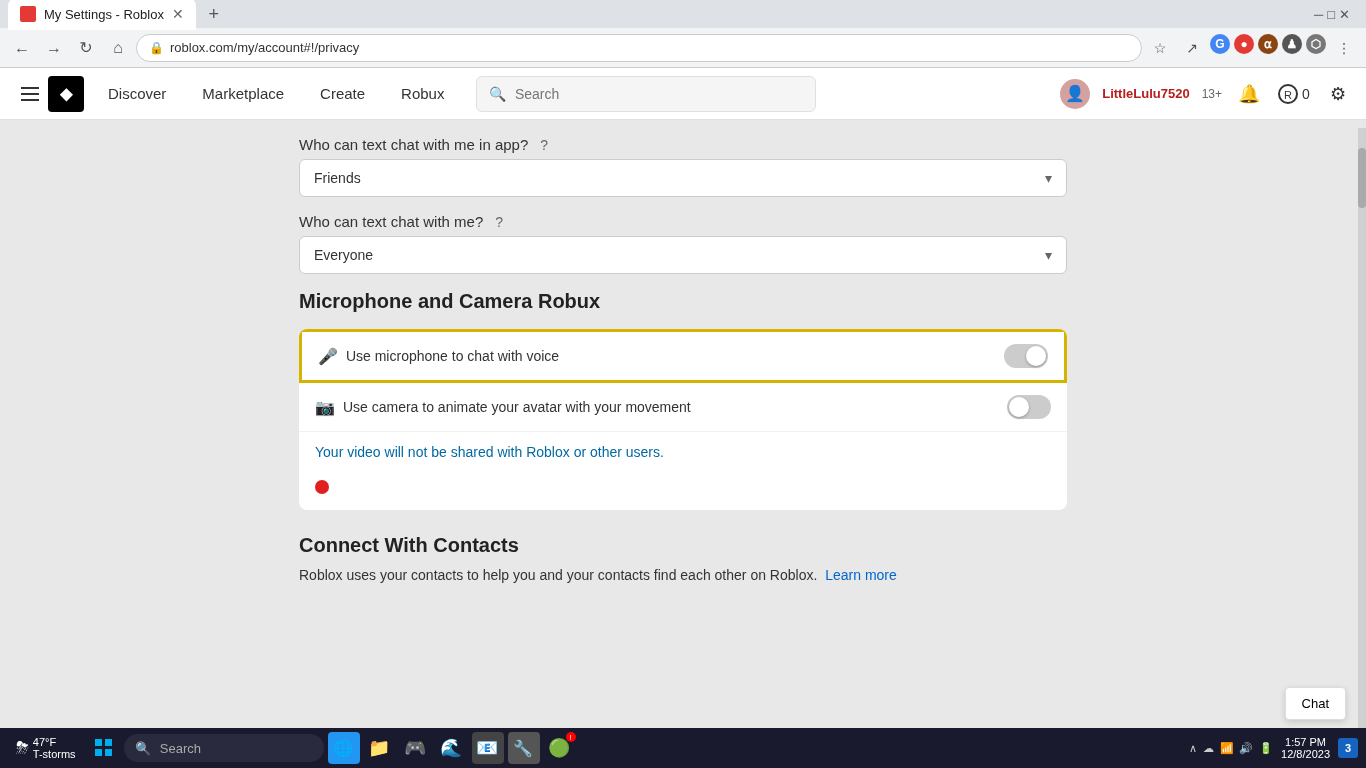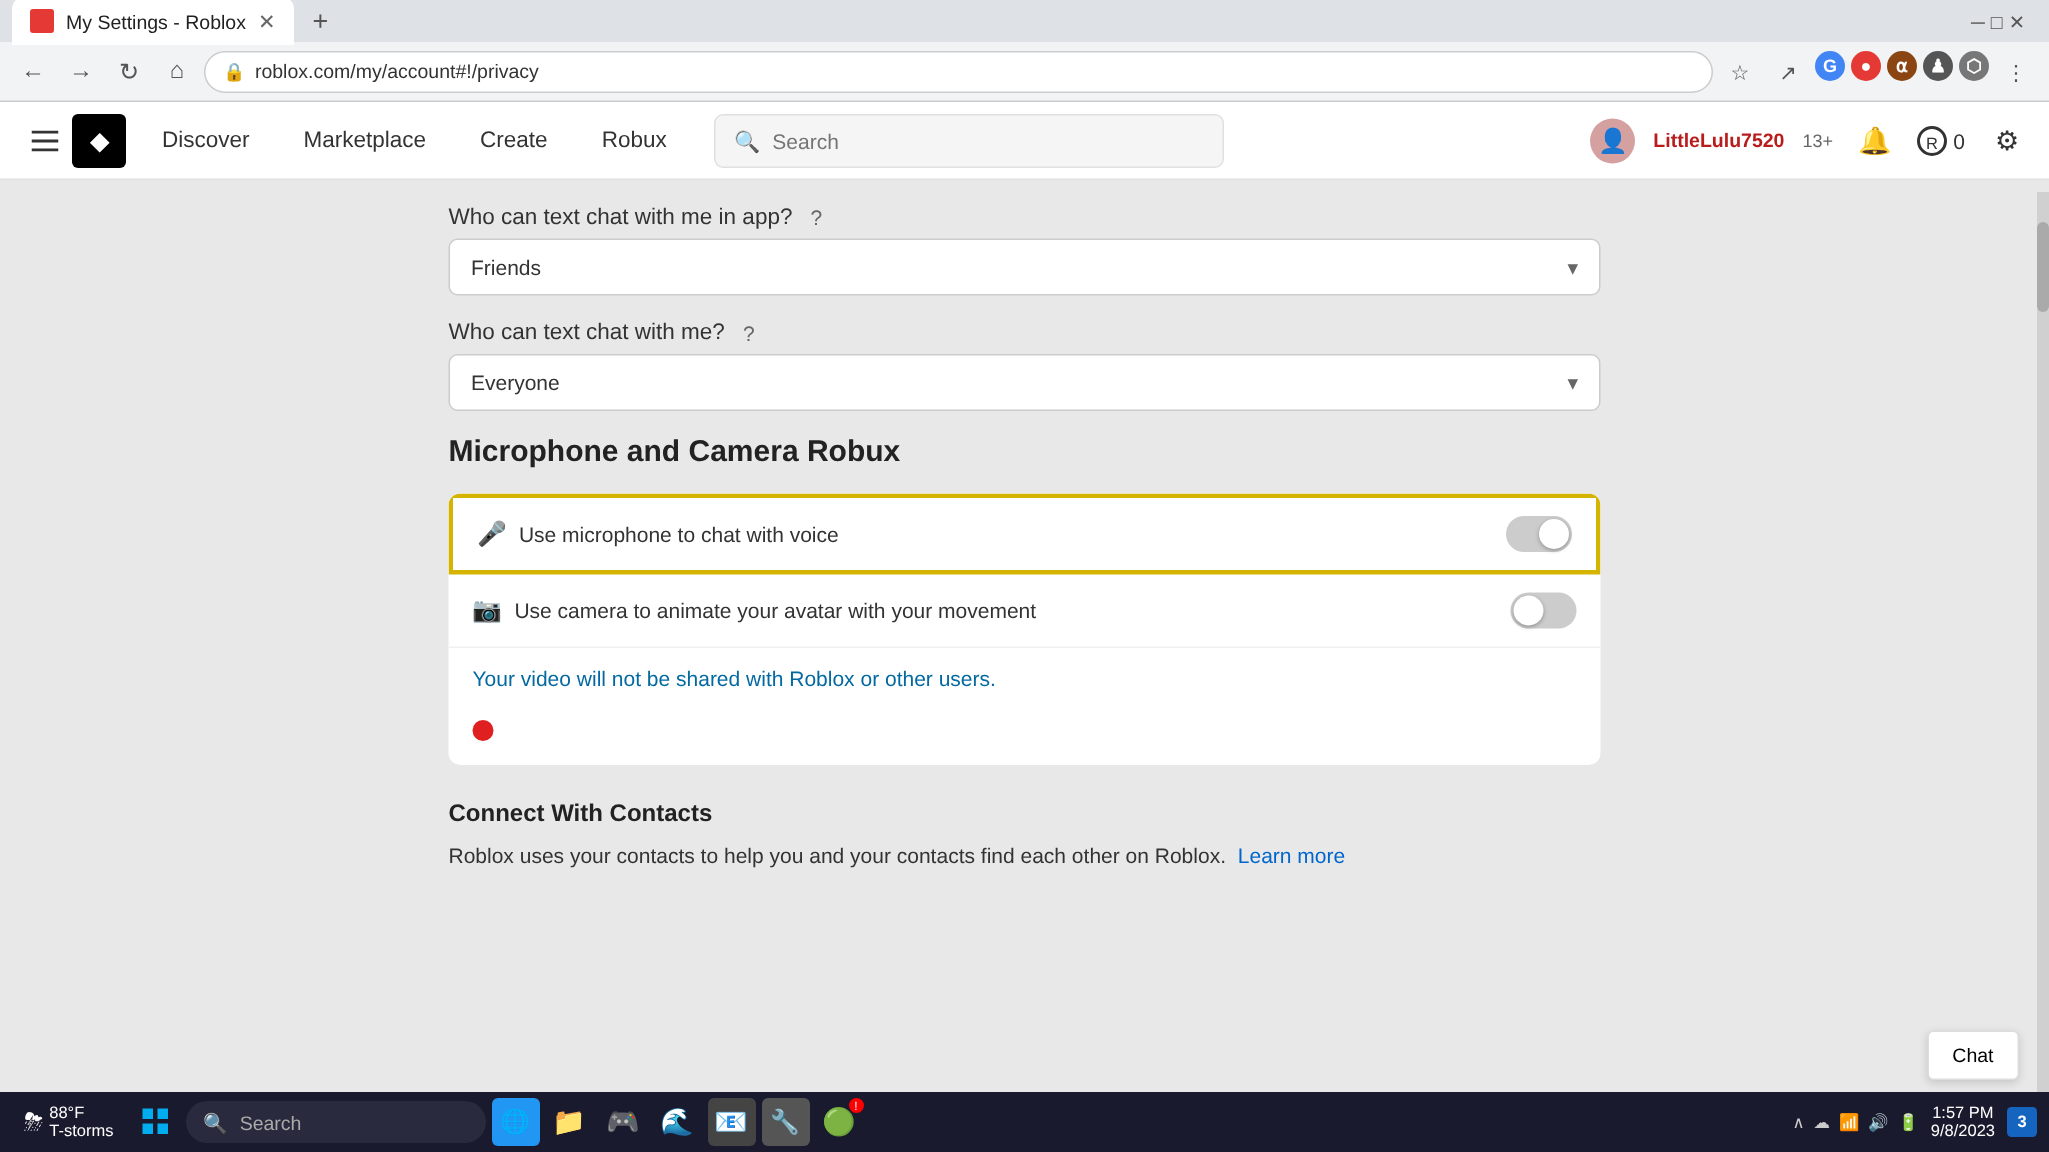--- a/index.html
+++ b/index.html
@@ -61,21 +61,21 @@
 
     
     .info-text { padding: 12px 16px; font-size: 14px; color: #0369a1; }
     .dot-info { display: flex; flex-direction: column; gap: 4px; padding: 8px 16px 16px; }
     .dot-row { display: flex; align-items: center; gap: 8px; font-size: 14px; color: #333; }
     .green-dot { width: 14px; height: 14px; background: #3db540; border-radius: 50%; }
     .red-dot { width: 14px; height: 14px; background: #e02020; border-radius: 50%; }
 
     
     .connect-section { margin-top: 24px; }
-    .connect-title { font-size: 16px; font-weight: bold; color: #222; margin-bottom: 8px; }
+    .connect-title { font-size: 20px; font-weight: bold; color: #222; margin-bottom: 8px; }
     .connect-desc { font-size: 14px; color: #333; line-height: 1.5; }
     .connect-desc a { color: #0066cc; text-decoration: none; }
 
     
     .scroll-indicator { position: absolute; right: 0; top: 128px; width: 8px; height: calc(100% - 128px - 40px); background: #d0d0d0; }
     .scroll-thumb { width: 8px; height: 60px; background: #aaa; border-radius: 4px; position: absolute; top: 20px; }
 
     
     .taskbar { position: absolute; bottom: 0; left: 0; width: 100%; height: 40px; background: #1a1a2e; display: flex; align-items: center; padding: 0 8px; gap: 4px; }
     .taskbar-weather { display: flex; align-items: center; gap: 4px; color: #fff; font-size: 11px; padding: 0 8px; min-width: 70px; }
@@ -251,21 +251,21 @@
 
 <div style="position:absolute;bottom:48px;right:20px;background:#fff;border:1px solid #ddd;padding:8px 16px;border-radius:4px;font-size:13px;box-shadow:0 2px 6px rgba(0,0,0,0.15);">
   <span>Chat</span>
 </div>
 
 <div class="taskbar">
 
   <div class="taskbar-weather">
     <span class="taskbar-weather-icon">⛈</span>
     <div>
-      <div>88°F</div>
+      <div>47°F</div>
       <div>T-storms</div>
     </div>
   </div>
 
   <div class="taskbar-start">
     <div class="taskbar-start-icon">
       <div class="taskbar-start-square"></div>
       <div class="taskbar-start-square"></div>
       <div class="taskbar-start-square"></div>
       <div class="taskbar-start-square"></div>
@@ -295,19 +295,19 @@
   <div class="taskbar-right">
     <div class="taskbar-icons">
       <span style="cursor:pointer;">∧</span>
       <span style="cursor:pointer;">☁</span>
       <span style="cursor:pointer;">📶</span>
       <span style="cursor:pointer;">🔊</span>
       <span style="cursor:pointer;">🔋</span>
     </div>
     <div class="taskbar-time">
       <div>1:57 PM</div>
-      <div>9/8/2023</div>
+      <div>12/8/2023</div>
     </div>
     <div style="background:#1565C0;color:#fff;width:20px;height:20px;border-radius:3px;display:flex;align-items:center;justify-content:center;font-size:11px;font-weight:bold;">
       <span>3</span>
     </div>
   </div>
 </div>
 
 </body></html>

